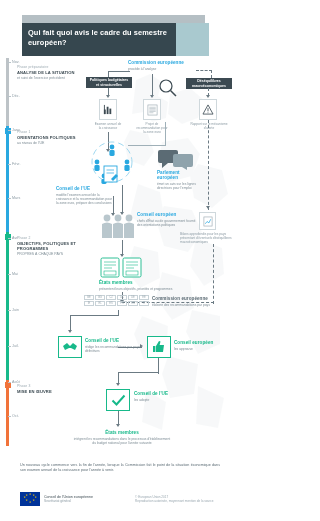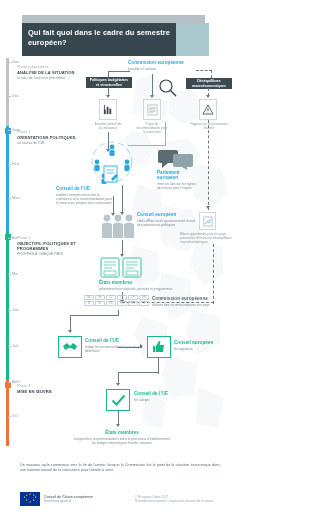--- a/index.html
+++ b/index.html
@@ -155,21 +155,21 @@
     <path d="M74 250 l28 6 l0 28 l-22 10 l-12 -22 z"></path>
     <path d="M24 256 l26 10 l-2 28 l-22 6 l-10 -26 z"></path>
     <path d="M50 296 l30 8 l-4 30 l-24 4 l-8 -24 z"></path>
     <path d="M80 326 l26 12 l-6 30 l-22 -4 z"></path>
     <path d="M28 330 l20 12 l-4 28 l-20 -8 z"></path>
   </g>
 </svg>
 
 <div id="header-band"></div>
 <div id="title-block">
-  <div id="title-text">Qui fait quoi dans le cadre du semestre européen?</div>
+  <div id="title-text">Qui fait quoi avis le cadre du semestre européen?</div>
 </div>
 <div id="title-accent"></div>
 
 <div class="rail" id="rail-prep"></div>
 <div class="rail" id="rail-p1"></div>
 <div class="rail" id="rail-p2"></div>
 <div class="rail" id="rail-p3"></div>
 <div class="rail-dot" id="dot-p1"></div>
 <div class="rail-dot" id="dot-p2"></div>
 <div class="rail-dot" id="dot-p3"></div>

